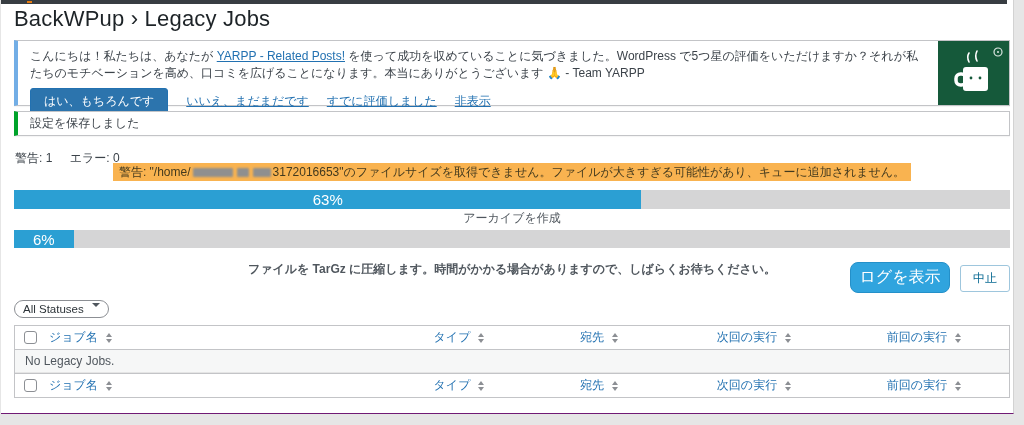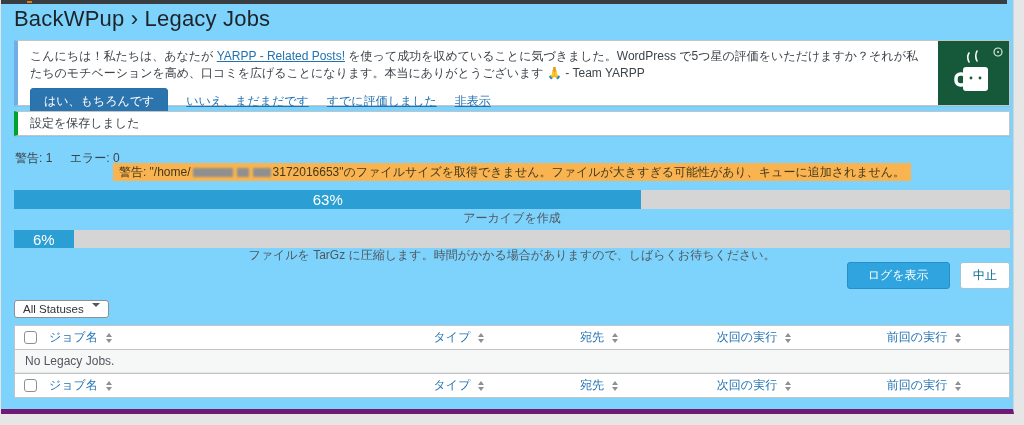--- a/index.html
+++ b/index.html
@@ -3,21 +3,21 @@
 <meta charset="utf-8">
 <style>
   * { box-sizing: border-box; }
   html,body { margin:0; padding:0; }
   body {
     width:1024px; height:425px; position:relative; overflow:hidden;
     background:#e6e6e6;
     font-family:"Liberation Sans","DejaVu Sans",sans-serif;
   }
   .screen { position:absolute; left:1px; top:0; width:1013px; height:414px;
-    background:#7dd3fc; border-right:1px solid #d2d2d2; border-bottom:5px solid #701a75; }
+    background:#ffffff; border-right:1px solid #d2d2d2; border-bottom:1px solid #701a75; }
 
   .topbar { position:absolute; top:0; left:0; width:1006px; height:4px; background:#383d42; }
   .notif-dot { position:absolute; top:1px; left:26px; width:5px; height:2px; background:#e87b0e; }
 
   h1.page-title { position:absolute; left:13px; top:6px; margin:0; font-size:22px;
     font-weight:400; color:#1d2327; letter-spacing:.2px; }
 
   .notice { position:absolute; left:13px; width:996px; background:#fff;
     border:1px solid #c3c4c7; border-left-width:4px; box-shadow:0 1px 1px rgba(0,0,0,.04); }
   .notice-info { top:40px; height:66px; border-left-color:#72aee6; }
@@ -44,31 +44,31 @@
     filter:blur(1px); vertical-align:-1px; margin:0 2px; }
   .r1 { width:40px; } .r2 { width:12px; } .r3 { width:18px; }
 
   .progress { position:absolute; left:13px; width:996px; background:#d5d5d6; }
   .progress-1 { top:190px; height:19px; }
   .progress-2 { top:230px; height:18px; }
   .pfill { height:100%; background:#2b9fd3; display:flex; align-items:center;
     justify-content:center; color:#fff; font-size:15px; }
   .plabel { position:absolute; left:13px; width:996px; text-align:center;
     font-size:12px; color:#50575e; }
-  .plabel-1 { top:210px; } .plabel-2 { top:247px; }
+  .plabel-1 { top:210px; } .plabel-2 { top:261px;font-weight:bold; }
 
   .action-row { position:absolute; left:13px; top:262px; width:996px; text-align:right; }
-  .btn-log { background:#30a4de; border:1px solid #2490c9; color:#fff; font-size:12px;
-    padding:4px 20px; border-radius:3px; cursor:pointer; font-family:inherit; }
+  .btn-log { background:#30a4de; border:1px solid #2490c9; color:#fff; font-size:16px;
+    padding:4px 8px; border-radius:8px; cursor:pointer; font-family:inherit; }
   .btn-abort { background:#fff; border:1px solid #9ec6dd; color:#0a6a93; font-size:12px;
     padding:4px 12px; border-radius:3px; cursor:pointer; margin-left:6px; font-family:inherit; }
 
   .filter-row { position:absolute; left:13px; top:299px; }
   .select { display:inline-flex; align-items:flex-start; gap:8px; background:#fff;
-    border:1px solid #8c8f94; border-radius:3px; padding:2px 8px; font-size:11.5px;
+    border:1px solid #8c8f94; border-radius:9px; padding:2px 8px; font-size:11.5px;
     color:#2c3338; cursor:pointer; }
   .chev { width:0; height:0; border-left:4px solid transparent;
     border-right:4px solid transparent; border-top:4px solid #50575e; }
 
   .jobs-table { position:absolute; left:13px; top:325px; width:996px; background:#fff;
     border:1px solid #c3c4c7; }
   .trow { display:grid; grid-template-columns:34px minmax(0,1fr) 140px 140px 170px 170px;
     align-items:center; height:24px; }
   .thead { border-bottom:1px solid #c3c4c7; }
   .tfoot { border-top:1px solid #c3c4c7; }

